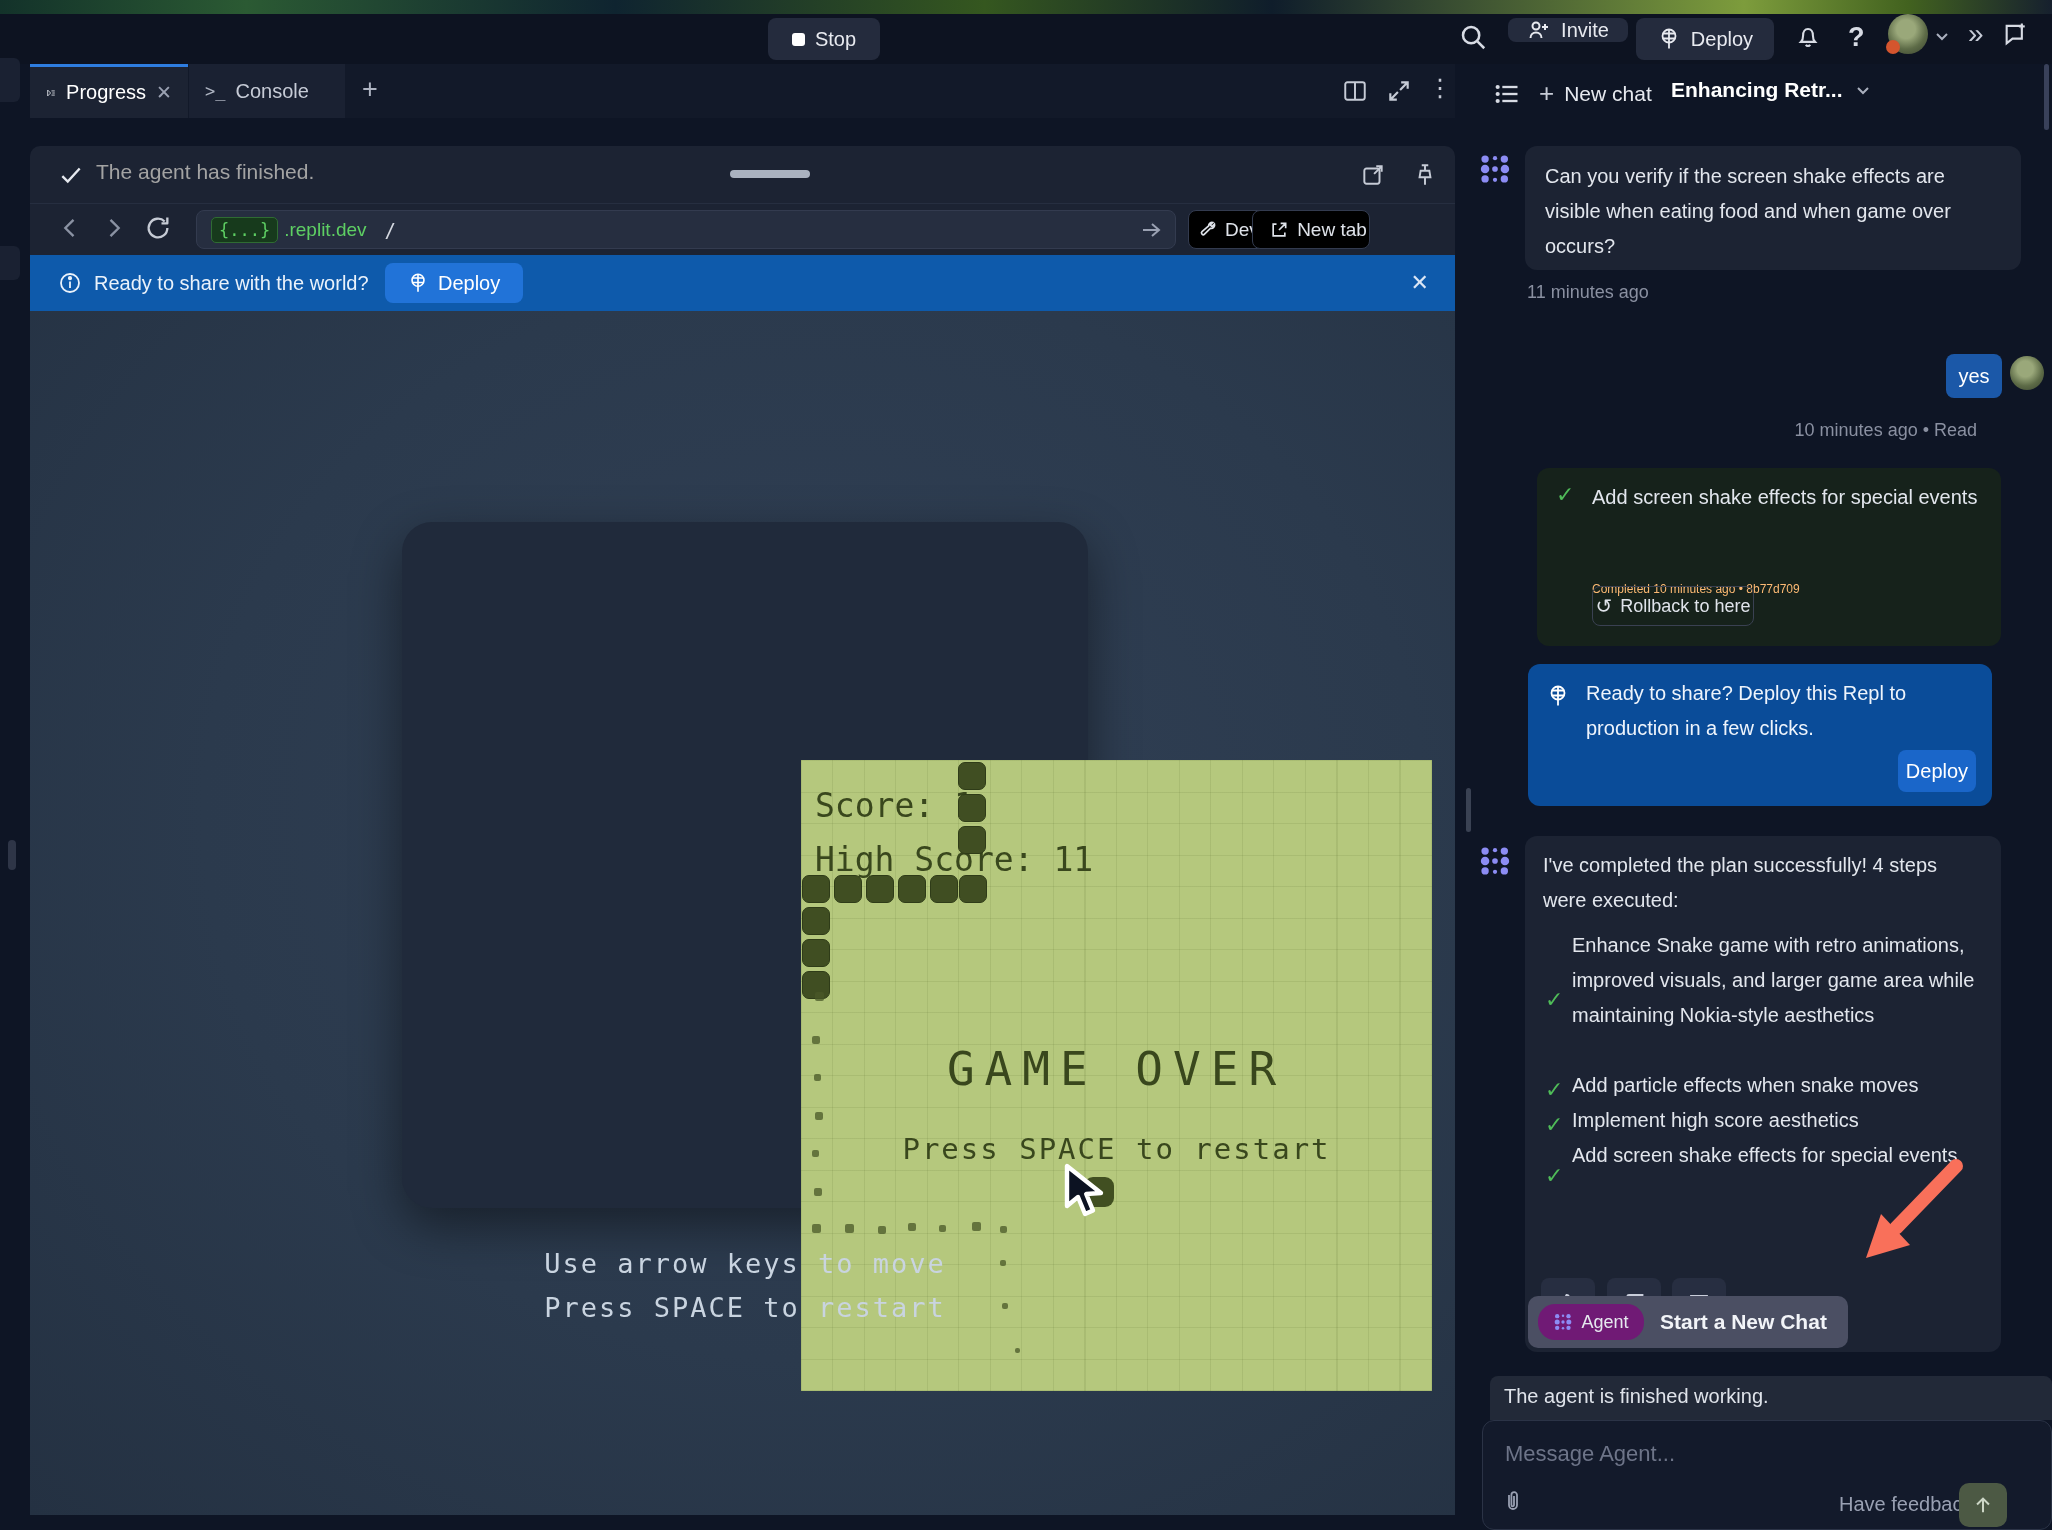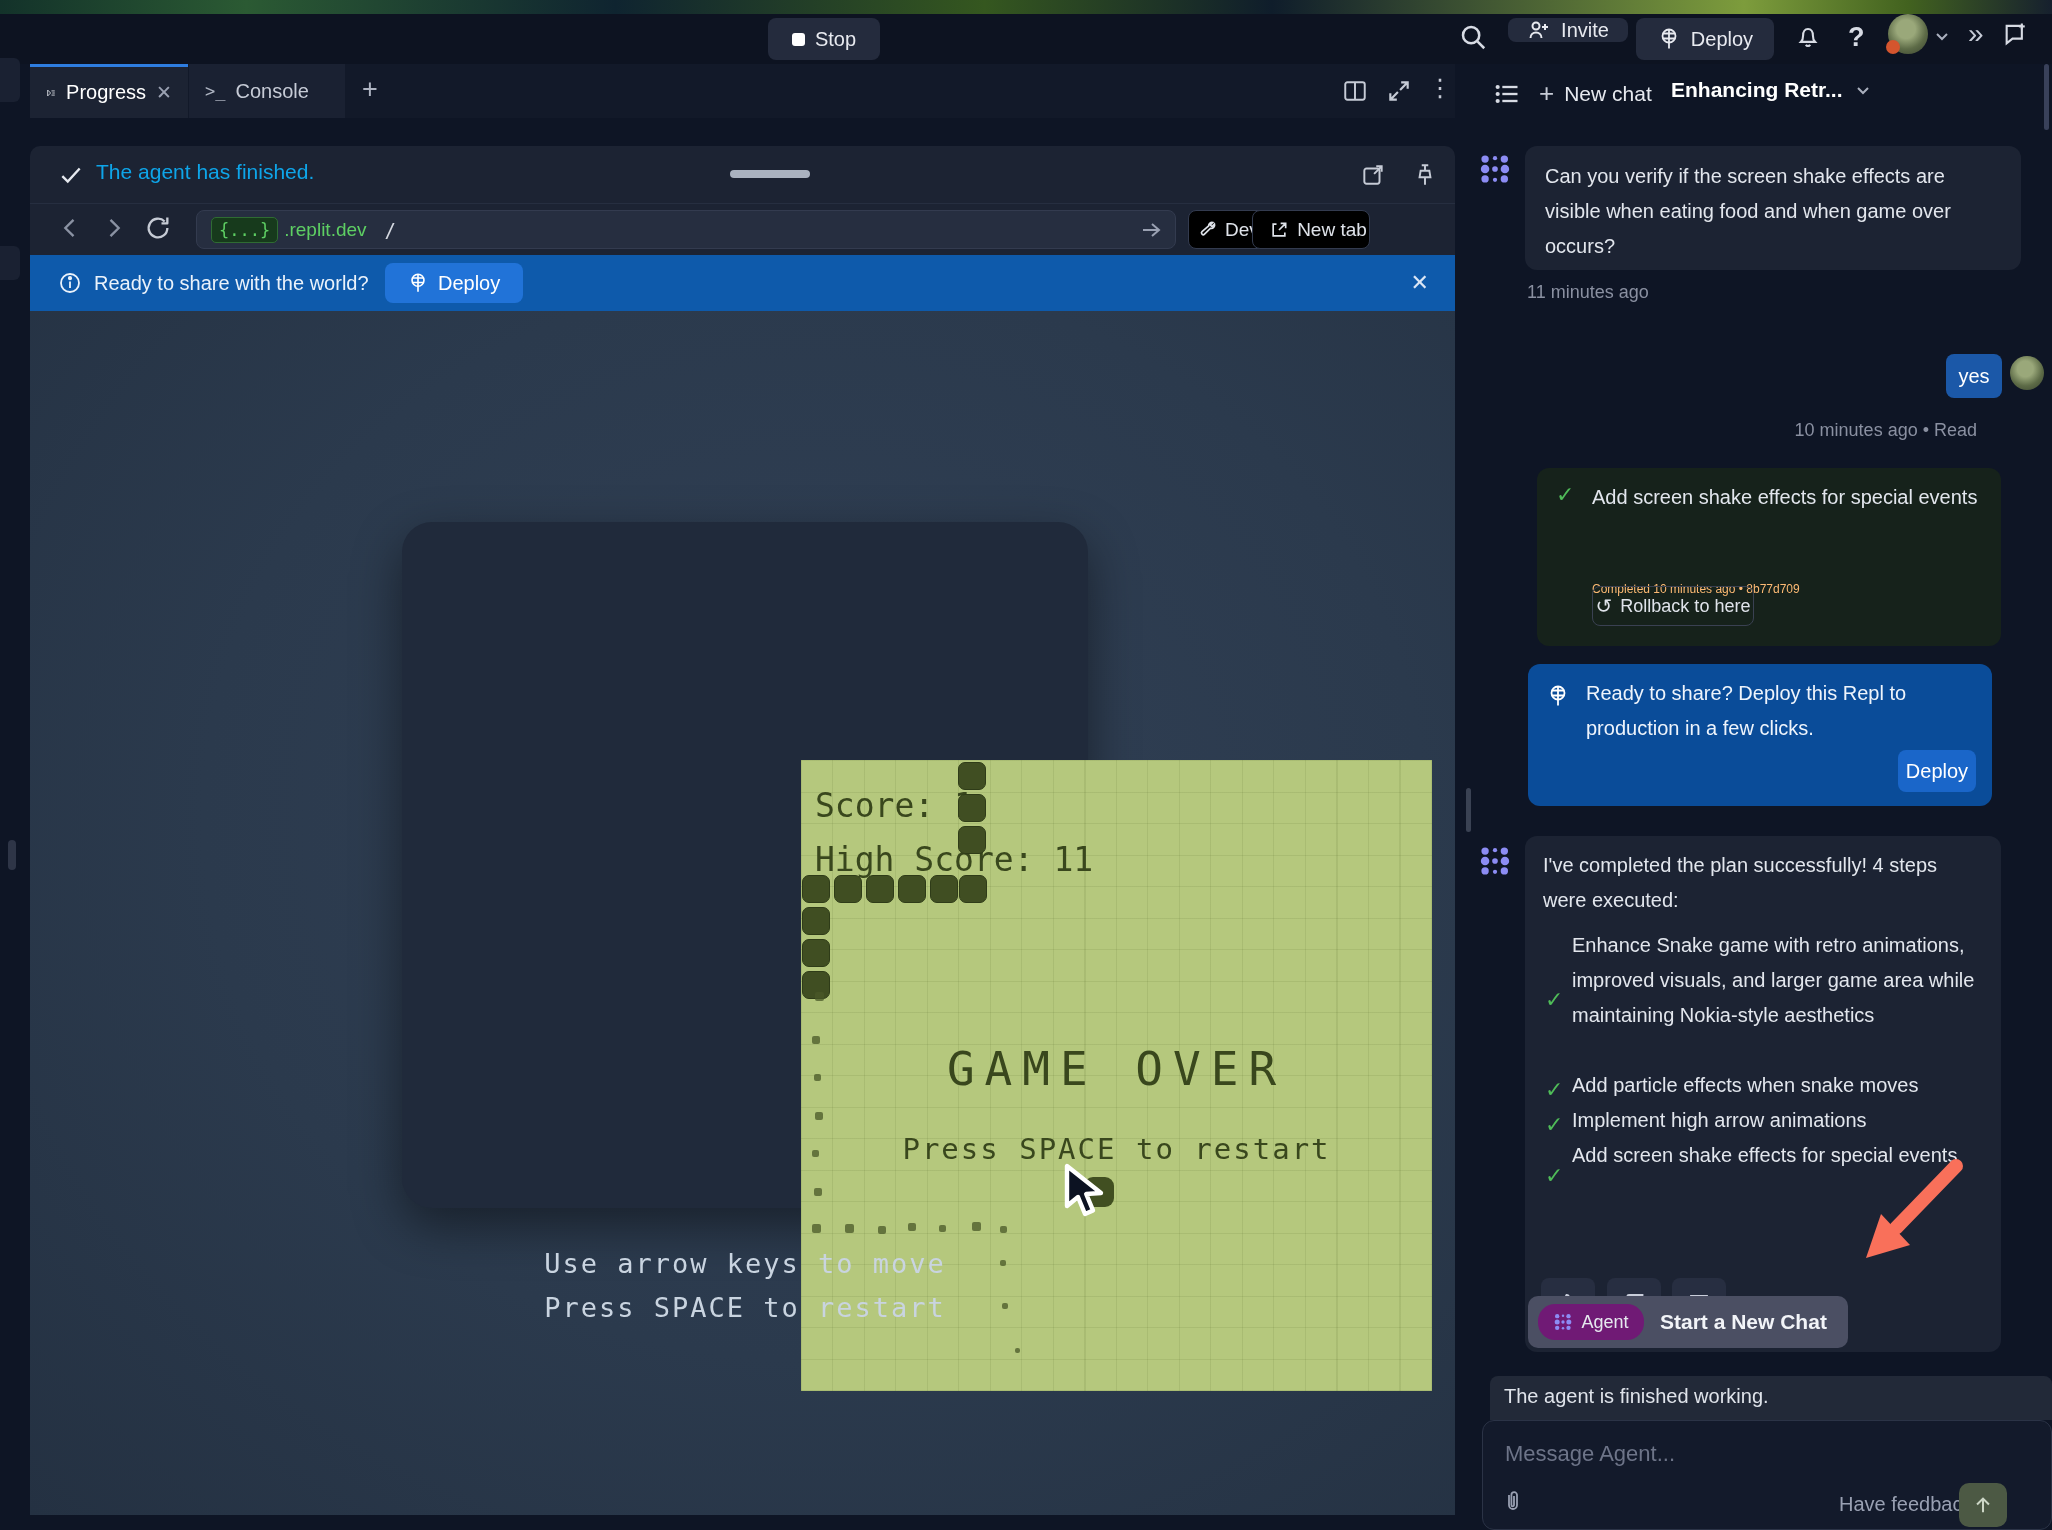--- a/index.html
+++ b/index.html
@@ -174,21 +174,21 @@
     </span>
     <span class="abs" style="left:1398px; top:10px; font-size:24px; color:#c6cbd6;">⋮</span>
   </div>
 
   <div id="finishedbar" class="abs">
     <span class="abs" style="left:28px; top:16px;">
       <svg width="26" height="26" viewBox="0 0 24 24" fill="none" stroke="#e6e9ef" stroke-width="2.2">
         <path d="M4 13l5 5L20 6"></path>
       </svg>
     </span>
-    <span class="abs" style="left:66px; top:14px; font-size:21px; color:#0ea5e9;">The agent has finished.</span>
+    <span class="abs" style="left:66px; top:14px; font-size:21px; color:#a3a3a3;">The agent has finished.</span>
     <span class="abs" style="left:1330px; top:16px;">
       <svg width="26" height="26" viewBox="0 0 24 24" fill="none" stroke="#c6cbd6" stroke-width="1.8">
         <rect x="4" y="6" width="14" height="14" rx="2"></rect>
           <path d="M13 11l7-7M15 4h5v5"></path>
       </svg>
     </span>
     <span class="abs" style="left:1382px; top:16px;">
       <svg width="26" height="26" viewBox="0 0 24 24" fill="none" stroke="#c6cbd6" stroke-width="1.8">
         <path d="M9 3h6M12 3v5M8 8h8l1 6H7zM12 14v7"></path>
       </svg>
@@ -402,21 +402,21 @@
           <circle cx="18.6" cy="19" r="2.6"></circle>
       </svg>
     </span>
     <div class="bubble" style="left:50px; top:772px; width:476px; height:516px;">
       <div class="abs" style="left:18px; top:12px; width:440px;">I've completed the plan successfully! 4 steps were executed:</div>
       <span class="abs greencheck" style="left:20px; top:146px;">✓</span>
       <div class="abs" style="left:47px; top:92px; width:408px;">Enhance Snake game with retro animations, improved visuals, and larger game area while maintaining Nokia-style aesthetics</div>
       <span class="abs greencheck" style="left:20px; top:236px;">✓</span>
       <div class="abs" style="left:47px; top:232px; width:408px;">Add particle effects when snake moves</div>
       <span class="abs greencheck" style="left:20px; top:271px;">✓</span>
-      <div class="abs" style="left:47px; top:267px; width:408px;">Implement high arrow animations</div>
+      <div class="abs" style="left:47px; top:267px; width:408px;">Implement high score aesthetics</div>
       <span class="abs greencheck" style="left:20px; top:322px;">✓</span>
       <div class="abs" style="left:47px; top:302px; width:408px;">Add screen shake effects for special events</div>
 
       <div class="fb-btn" style="left:16px; top:442px;">
         <svg width="24" height="24" viewBox="0 0 24 24" fill="none" stroke="#c9cedb" stroke-width="1.8">
           <path d="M7 11v9M7 11l3.5-7c1.3 0 2.3 1 2.3 2.3V10h5.4c1.1 0 1.9 1 1.7 2.1l-1 6.3A2 2 0 0 1 17 20H7"></path>
           <path d="M7 11H3.5v9H7"></path>
         </svg>
       </div>
       <div class="fb-btn" style="left:82px; top:442px;">

